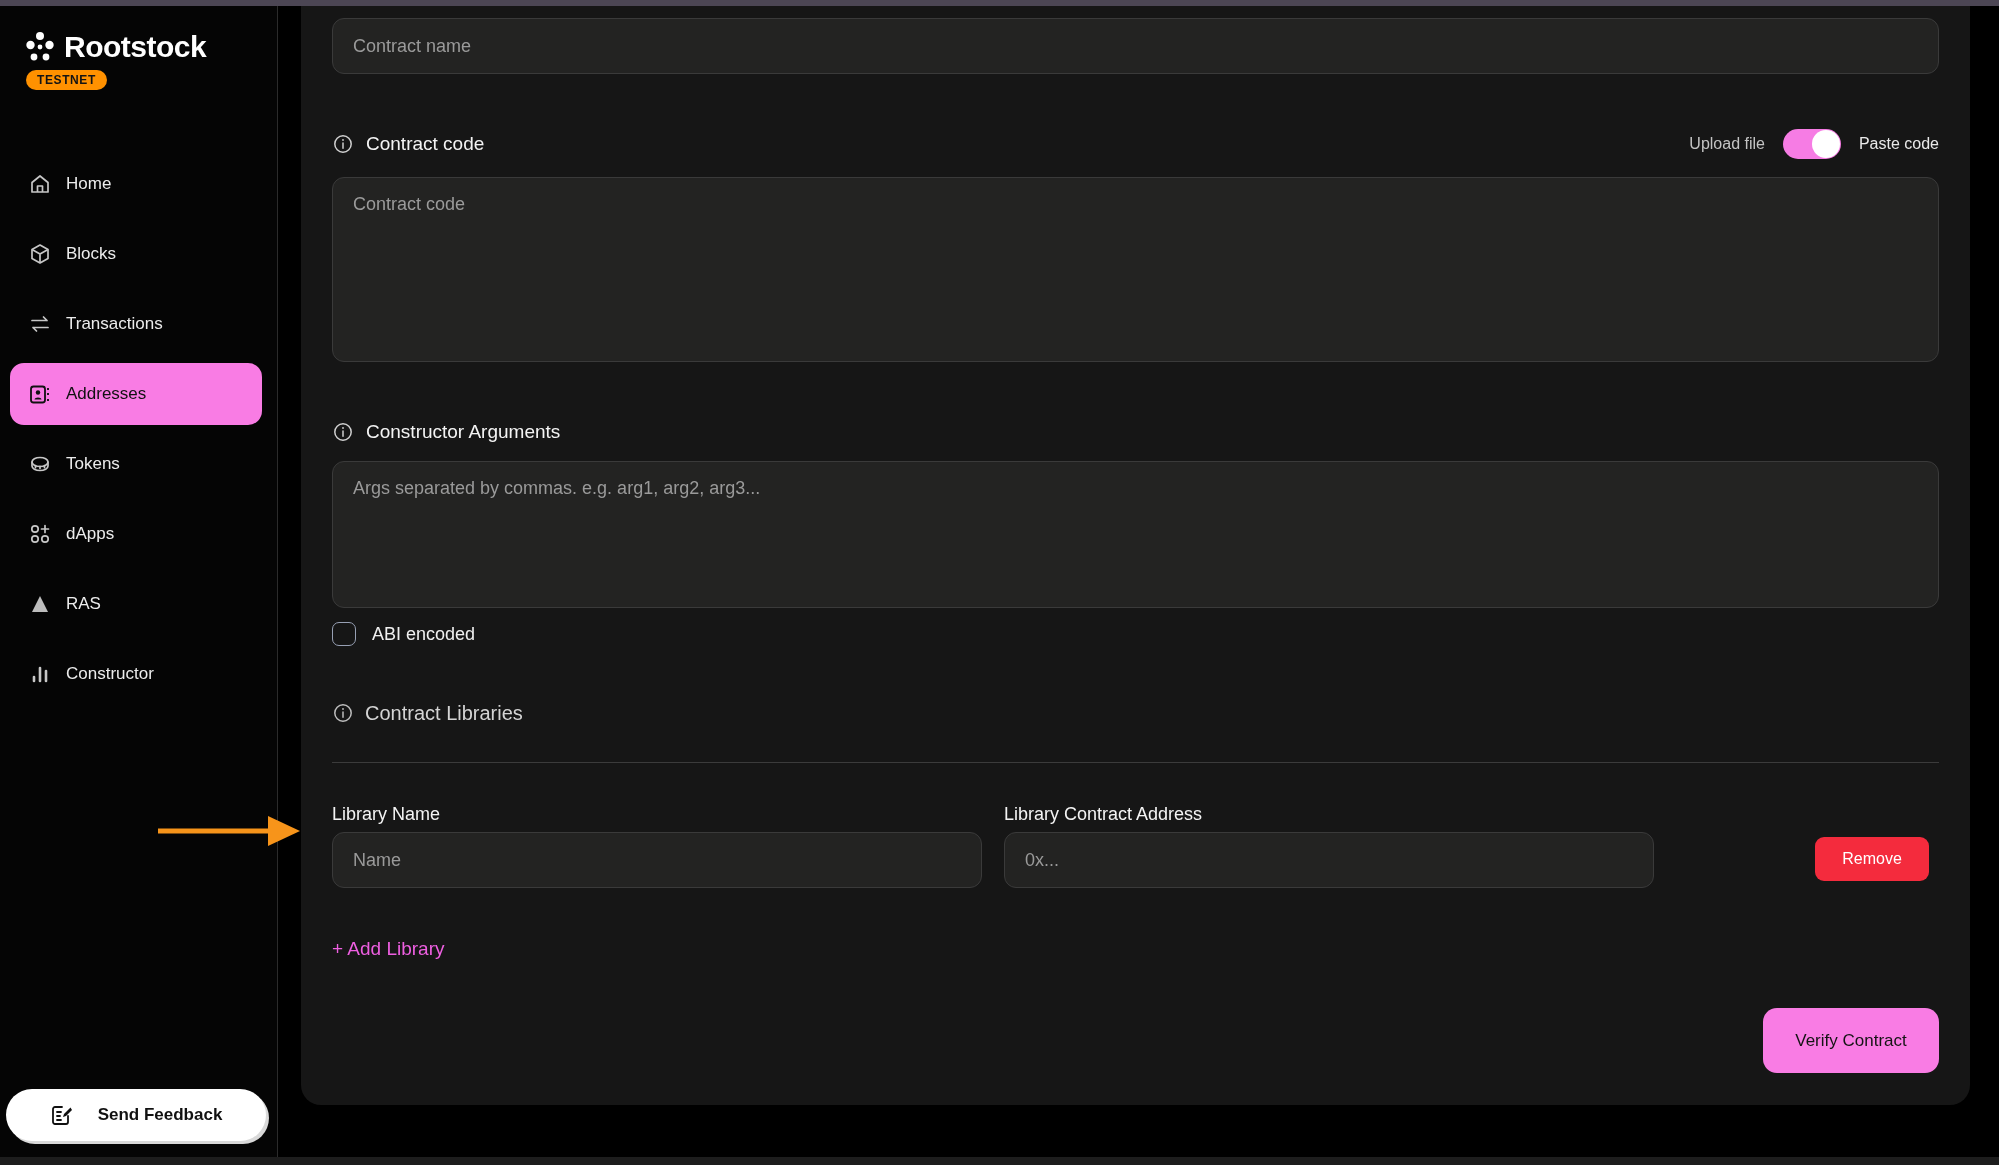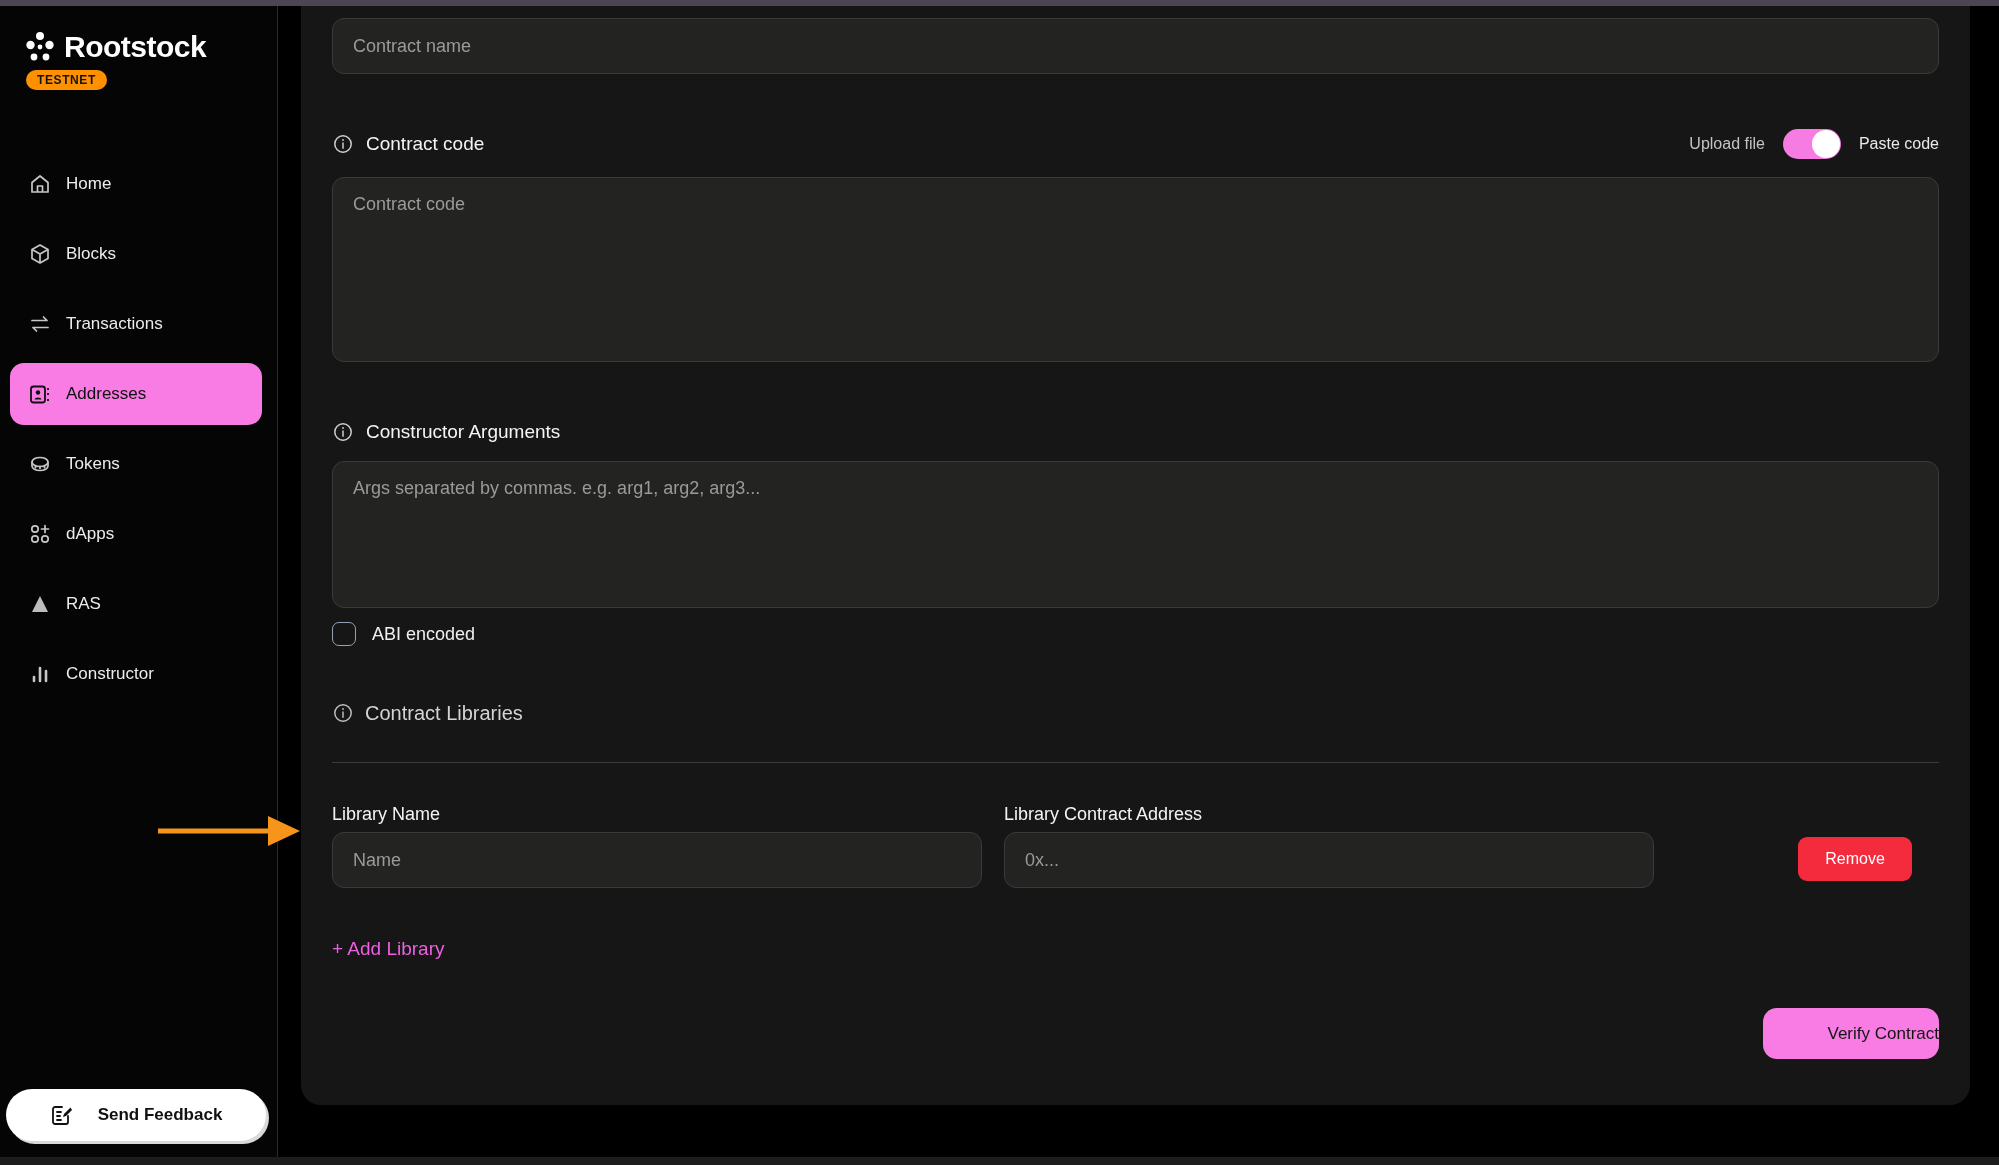--- a/index.html
+++ b/index.html
@@ -86,34 +86,34 @@
   .libraries-head { display: flex; align-items: center; gap: 11px; margin-top: 52px; height: 30px; }
   .libraries-title { font-size: 20px; color: #d4d4d4; }
   .divider { margin-top: 34px; height: 1px; background: #3b3b3b; }
 
   .library-row { margin-top: 41px; display: flex; align-items: flex-end; }
   .lib-col { width: 650px; }
   .lib-col + .lib-col { margin-left: 22px; }
   .field-label { font-size: 18px; font-weight: 500; color: #f4f4f4; display: block; }
   .lib-input { margin-top: 7px; height: 56px; }
   .remove-btn {
-    margin-left: auto; margin-right: 27px; margin-bottom: 7px;
+    margin-left: auto; margin-right: 10px; margin-bottom: 7px;
     width: 114px; height: 44px; background: #f42b3d; color: #fff; border: none;
     border-radius: 9px; font-family: "Liberation Sans", sans-serif; font-size: 16px;
     cursor: pointer;
   }
   .add-library {
     display: inline-block; margin-top: 50px; color: #ee5fe1; font-size: 19px;
     text-decoration: none; cursor: pointer;
   }
   .verify-row { display: flex; justify-content: flex-end; margin-top: 48px; }
   .verify-btn {
-    width: 176px; height: 51px; background: #f97ce4; color: #141414; border: none;
+    width: 176px; height: 65px; background: #f97ce4; color: #141414; border: none;
     border-radius: 14px; font-family: "Liberation Sans", sans-serif; font-size: 17px;
-    font-weight: 500; cursor: pointer; text-align: right;
+    font-weight: 500; cursor: pointer;
   }
 
   
   .anno-arrow { position: absolute; left: 158px; top: 814px; width: 142px; height: 34px; pointer-events: none; }
 
   svg { display: block; }
 </style>
 </head>
 <body>
 

